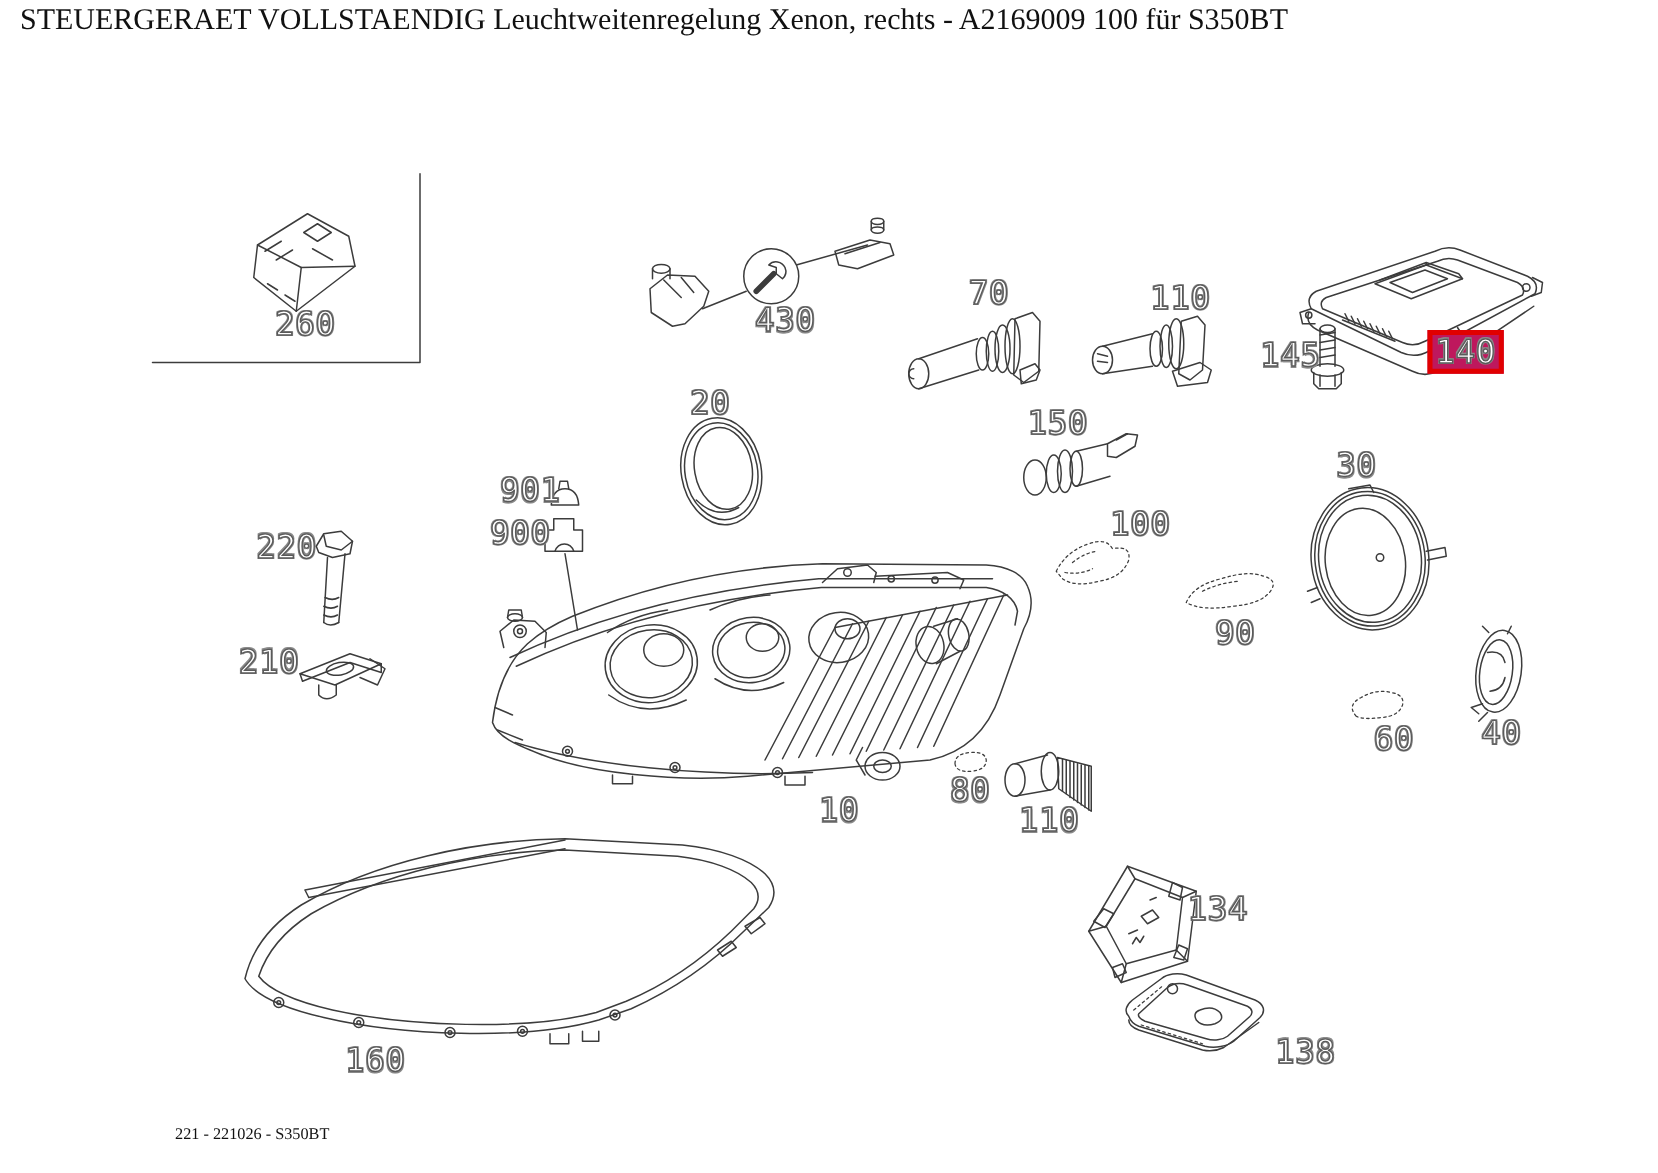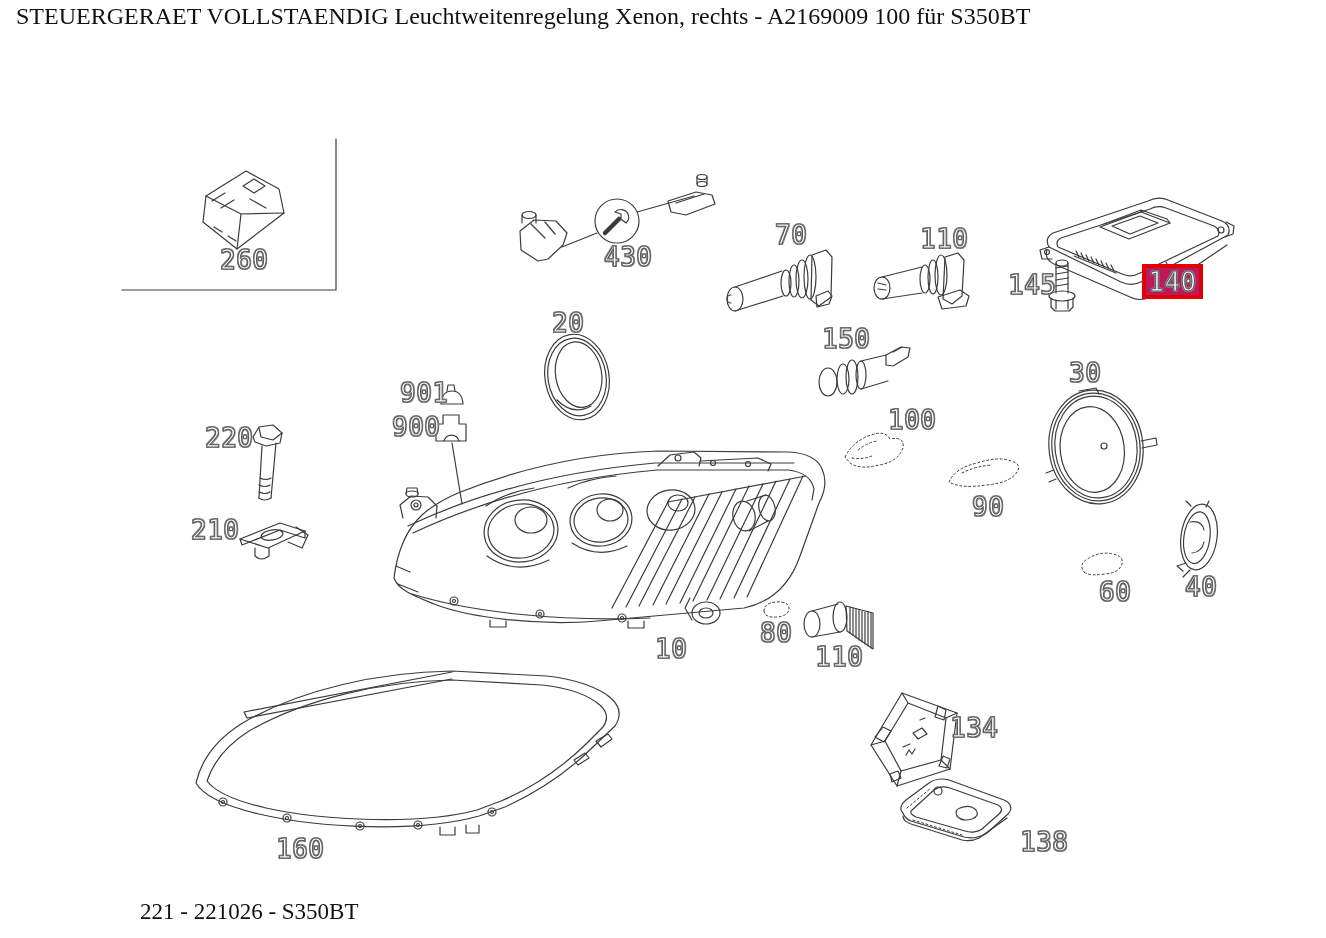--- a/index.html
+++ b/index.html
@@ -1,21 +1,21 @@
 <!DOCTYPE html>
 <html><head>
 <meta charset="utf-8">
 <style>
   html,body{margin:0;padding:0;}
   body{width:1326px;height:938px;position:relative;background:#ffffff;overflow:hidden;
        font-family:"Liberation Sans",sans-serif;}
   .title{position:absolute;left:16px;top:3px;font-family:Liberation Serif, serif;
          font-size:24px;color:#111;white-space:nowrap;}
   .footer{position:absolute;left:140px;top:899px;font-family:"Liberation Serif",serif;
-          font-size:23px;color:#111;white-space:nowrap;}
+          font-size:13px;color:#111;white-space:nowrap;}
   .diagram-svg{position:absolute;left:0;top:0;}
   .diagram-svg *{stroke:var(--line-color,#3c3c3c);fill:none;stroke-width:1.2;
                  stroke-linecap:round;stroke-linejoin:round;}
   .diagram-svg .fw{fill:#ffffff;}
   .diagram-svg .thick{stroke-width:4.5;}
   .diagram-svg .dotted{stroke-dasharray:2,2.5;stroke-width:1;}
   .part-label{position:absolute;font-family:"DejaVu Sans Mono",monospace;font-size:26px;
               line-height:1;letter-spacing:0.5px;color:#ffffff;cursor:pointer;
               -webkit-text-stroke:1.1px #5a5a5a;
               text-shadow:-1px -1px 0 #8a8a8a,1px -1px 0 #8a8a8a,-1px 1px 0 #8a8a8a,1px 1px 0 #8a8a8a;

